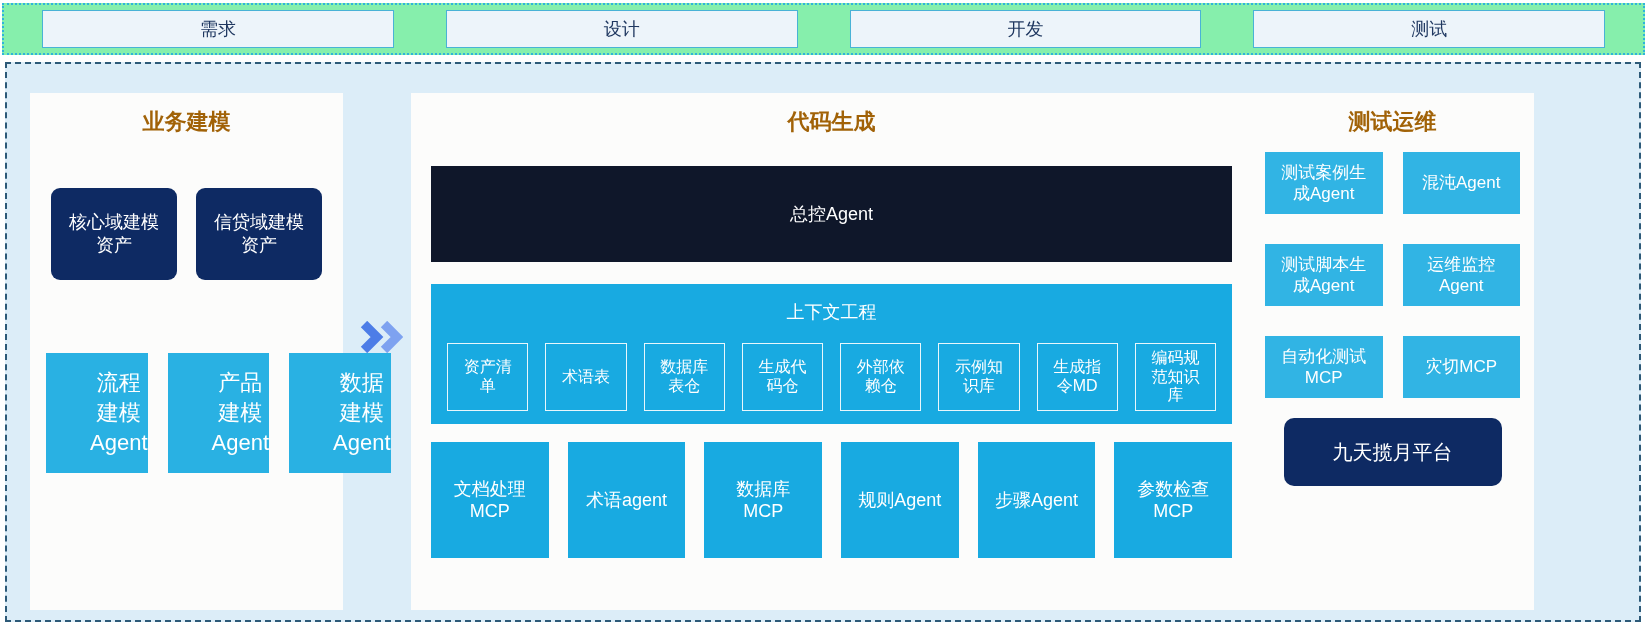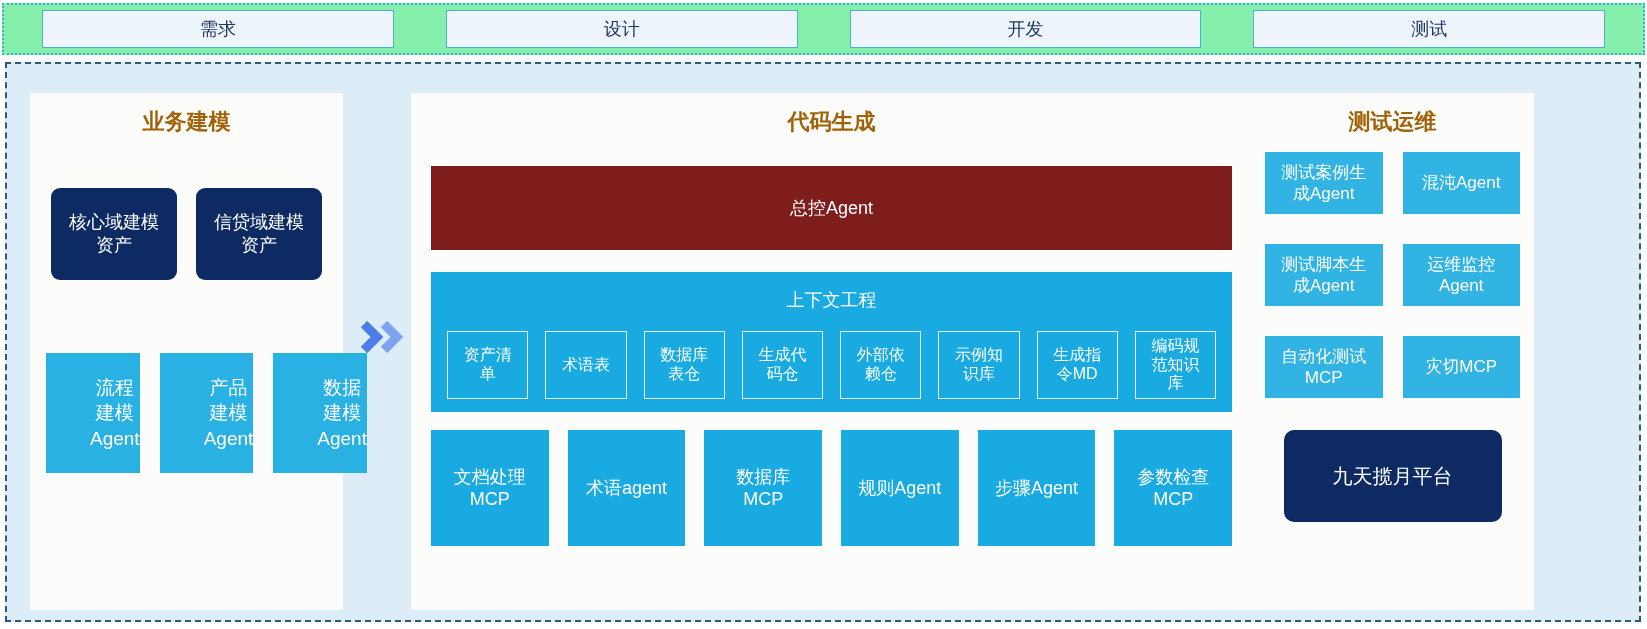--- a/index.html
+++ b/index.html
@@ -81,30 +81,30 @@
     flex: 1;
     background: #0e2a63;
     border-radius: 9px;
     font-size: 18px;
     line-height: 1.3;
   }
   .agent-row { display: flex; gap: 20px; margin: 73px 16px 0; height: 120px; }
   .modeling-agent-box {
     flex: 1;
     background: #29b1e3;
-    font-size: 19px;
+    font-size: 22px;
     line-height: 1.35;
     padding-left: 44px;
   }
 
   
   .master-bar {
     margin: 29px 20px 0;
-    height: 84px;
-    background: #7f1d1d;
+    height: 96px;
+    background: #0f172a;
     font-size: 18px;
   }
   .context {
     margin: 22px 20px 0;
     height: 140px;
     background: #18aae1;
   }
   .context-title {
     padding-top: 17px;
     text-align: center;
@@ -135,23 +135,23 @@
     column-gap: 20px;
     row-gap: 30px;
   }
   .test-box {
     height: 62px;
     background: #31b4e4;
     font-size: 17px;
     line-height: 1.25;
   }
   .platform-box {
-    margin: 32px auto 0;
+    margin: 20px auto 0;
     width: 218px;
-    height: 92px;
+    height: 68px;
     background: #0e2a63;
     border-radius: 10px;
     font-size: 20px;
   }
 
   
   .flow-arrow { position: absolute; top: 257px; width: 44px; height: 32px; }
   .arrow-1 { left: 352px; }
   .arrow-2 { left: 1258px; }
 </style>

